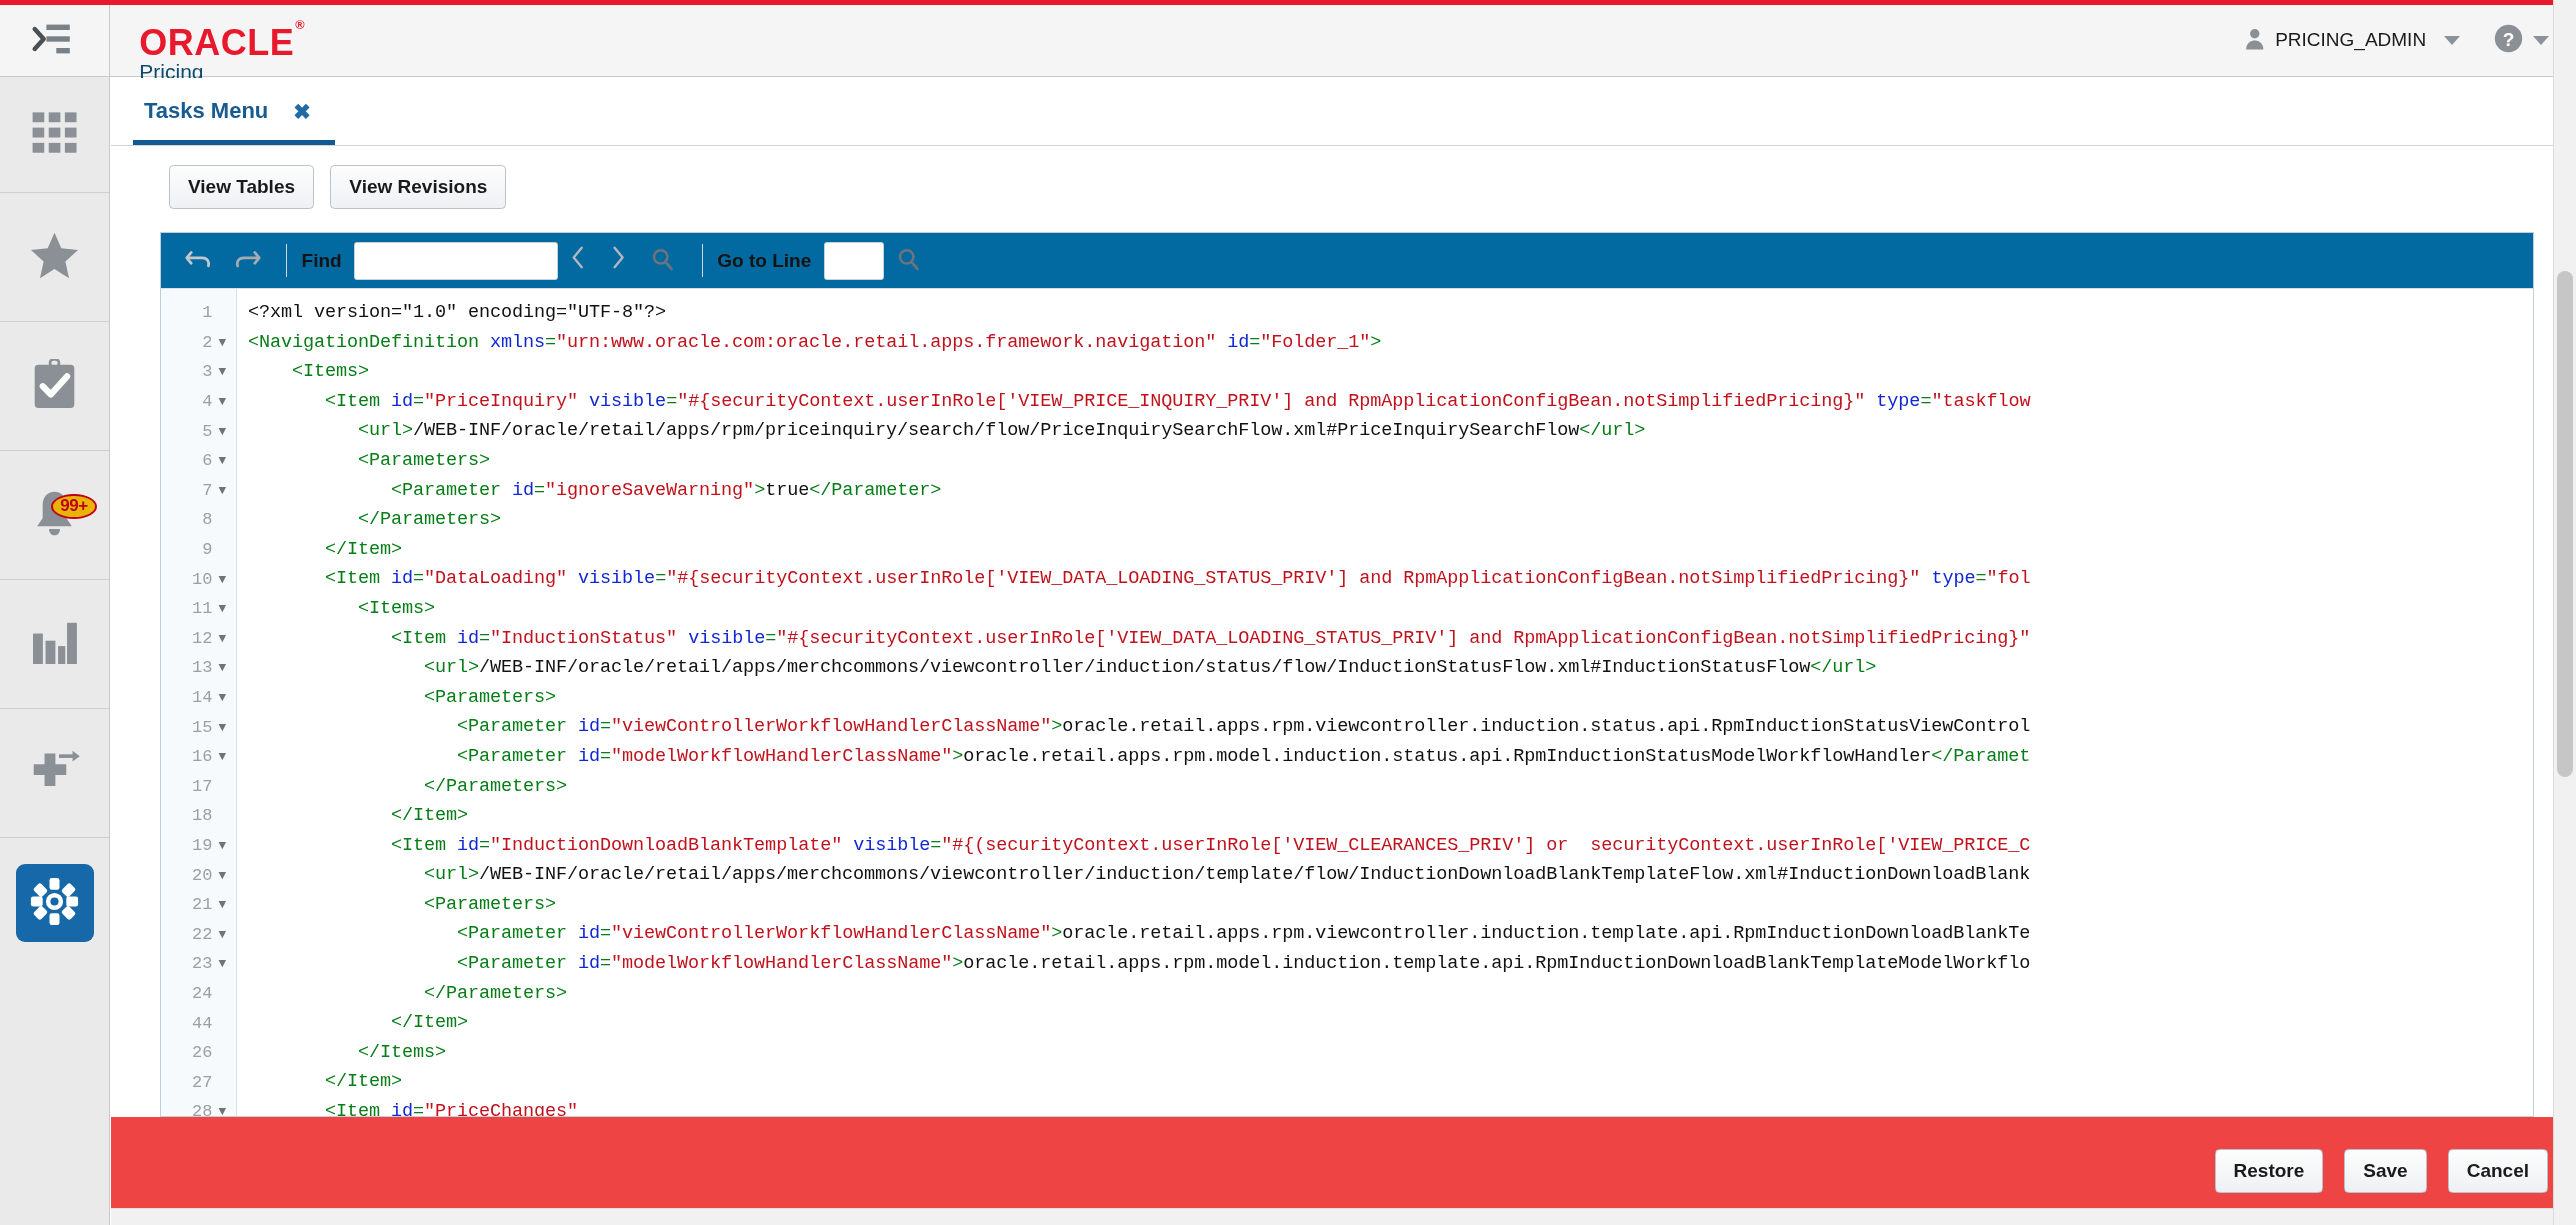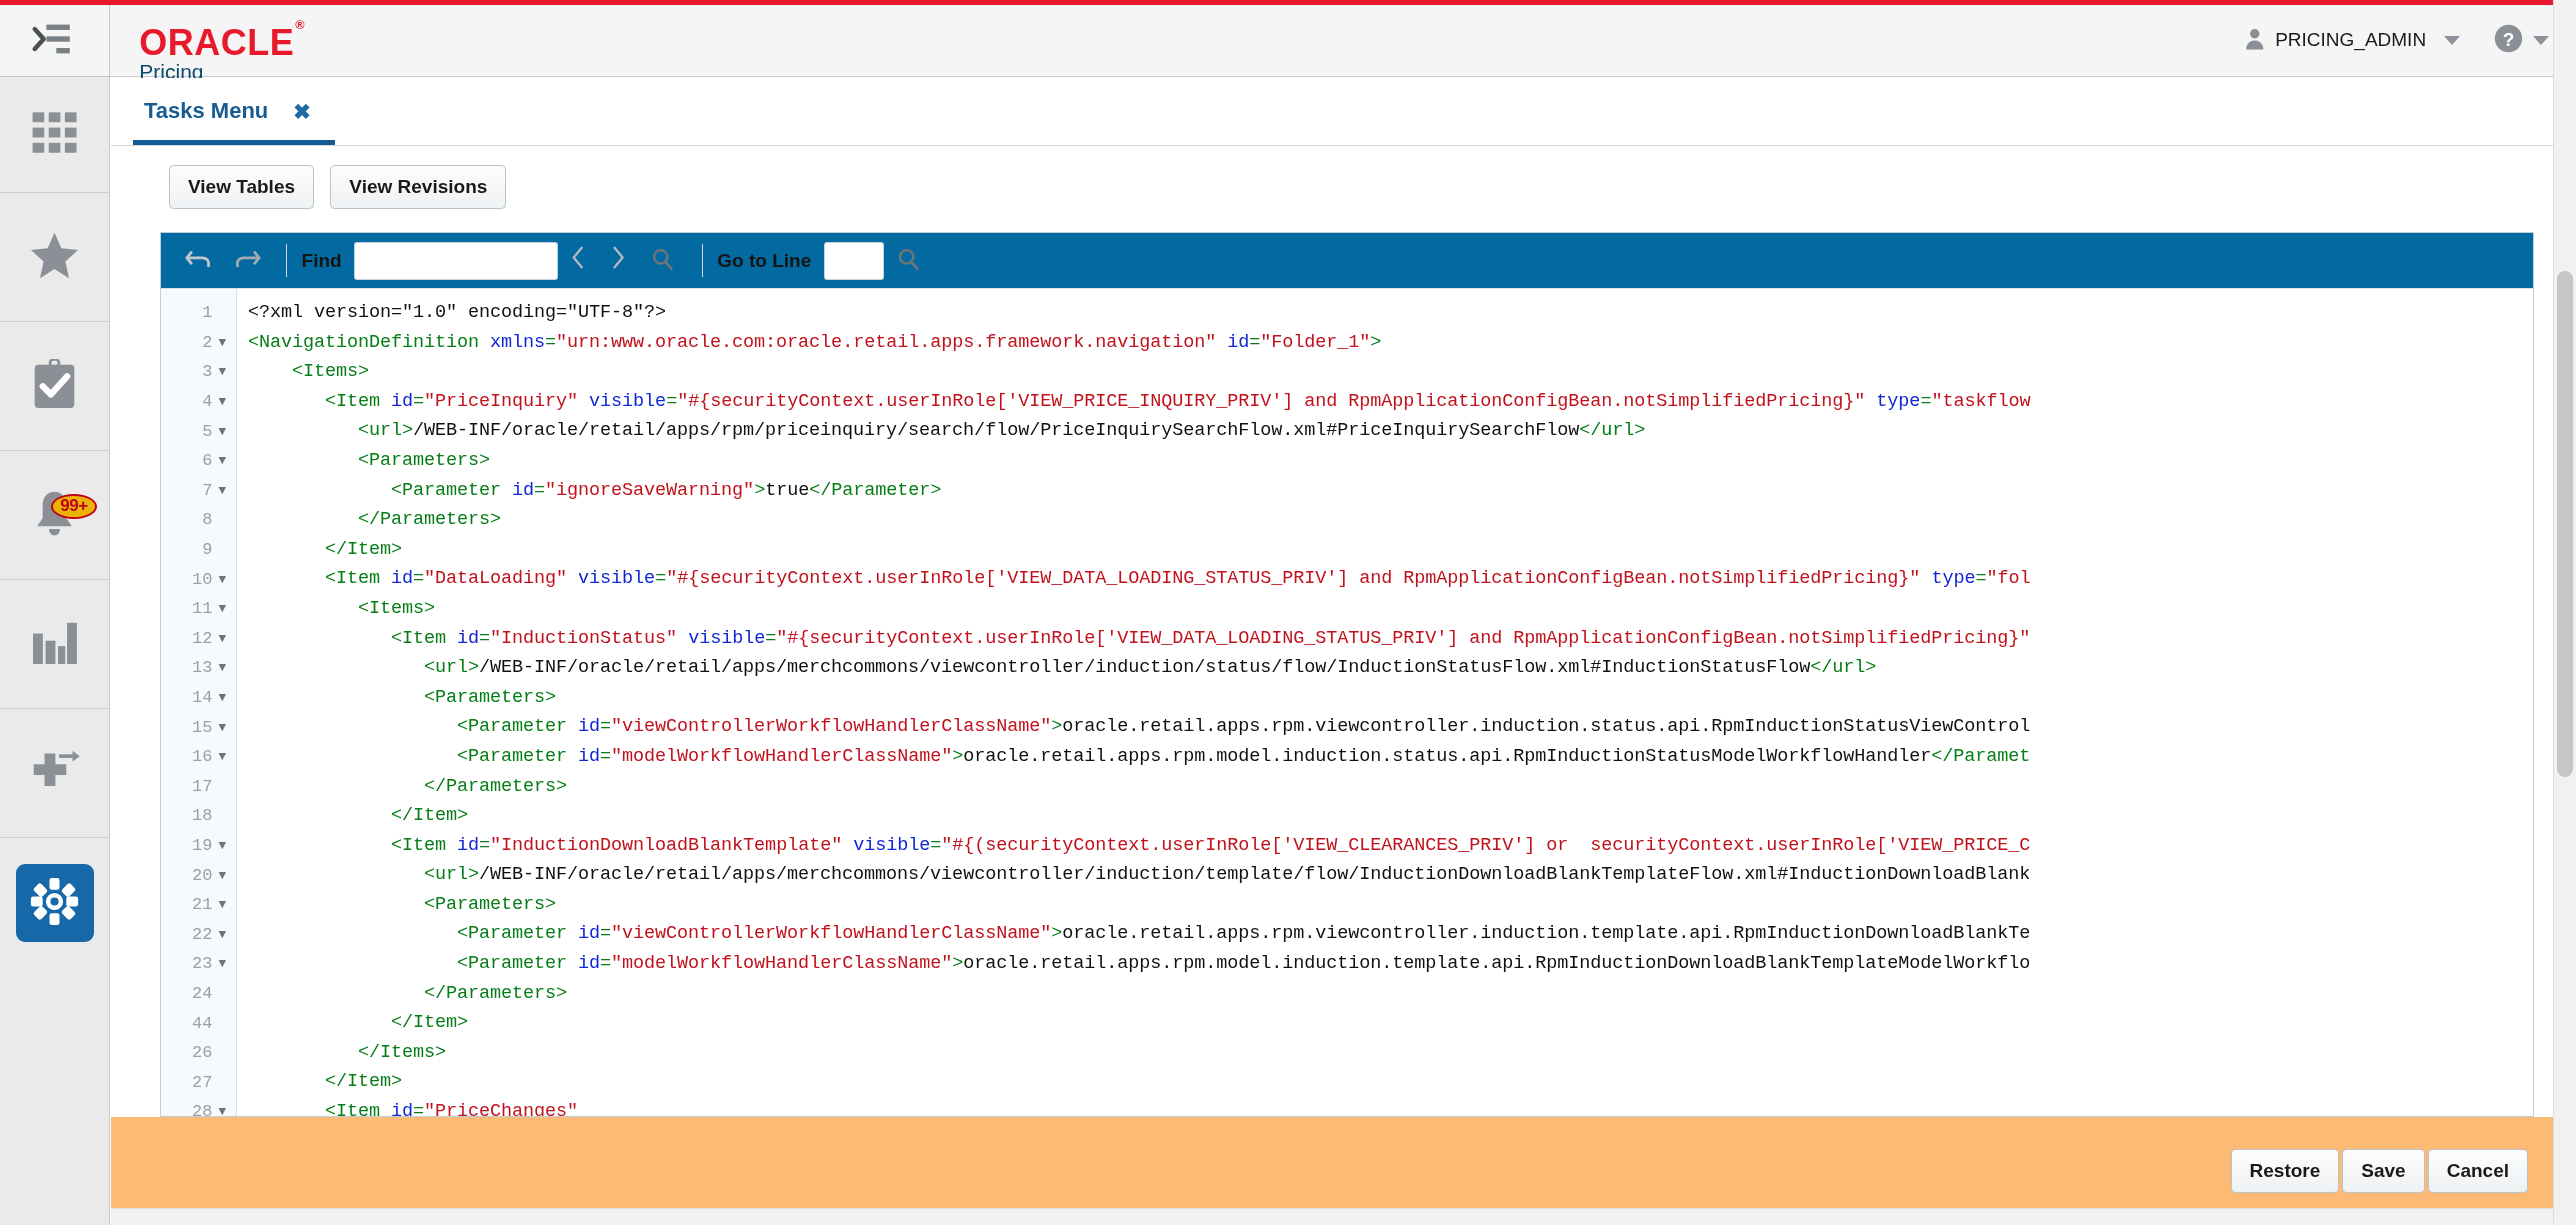--- a/index.html
+++ b/index.html
@@ -358,26 +358,26 @@
   .tk-txt   { color: #111111; text-align: center; }
   .tk-pi    { color: #111111; }
 
   
   .footer-bar {
     position: absolute;
     left: 0;
     right: 0;
     bottom: 0;
     height: 108px;
-    background: #fdba74;
+    background: #ef4444;
     display: flex;
     align-items: center;
     justify-content: flex-end;
-    padding-right: 48px;
-    gap: 3px;
+    padding-right: 28px;
+    gap: 21px;
     box-sizing: border-box;
   }
   .footer-strip {
     position: absolute;
     left: 0; right: 0; bottom: 0;
     height: 16.3px;
     background: #f1f1f1;
     border-top: 0.9px solid #e0e0e0;
   }
 

